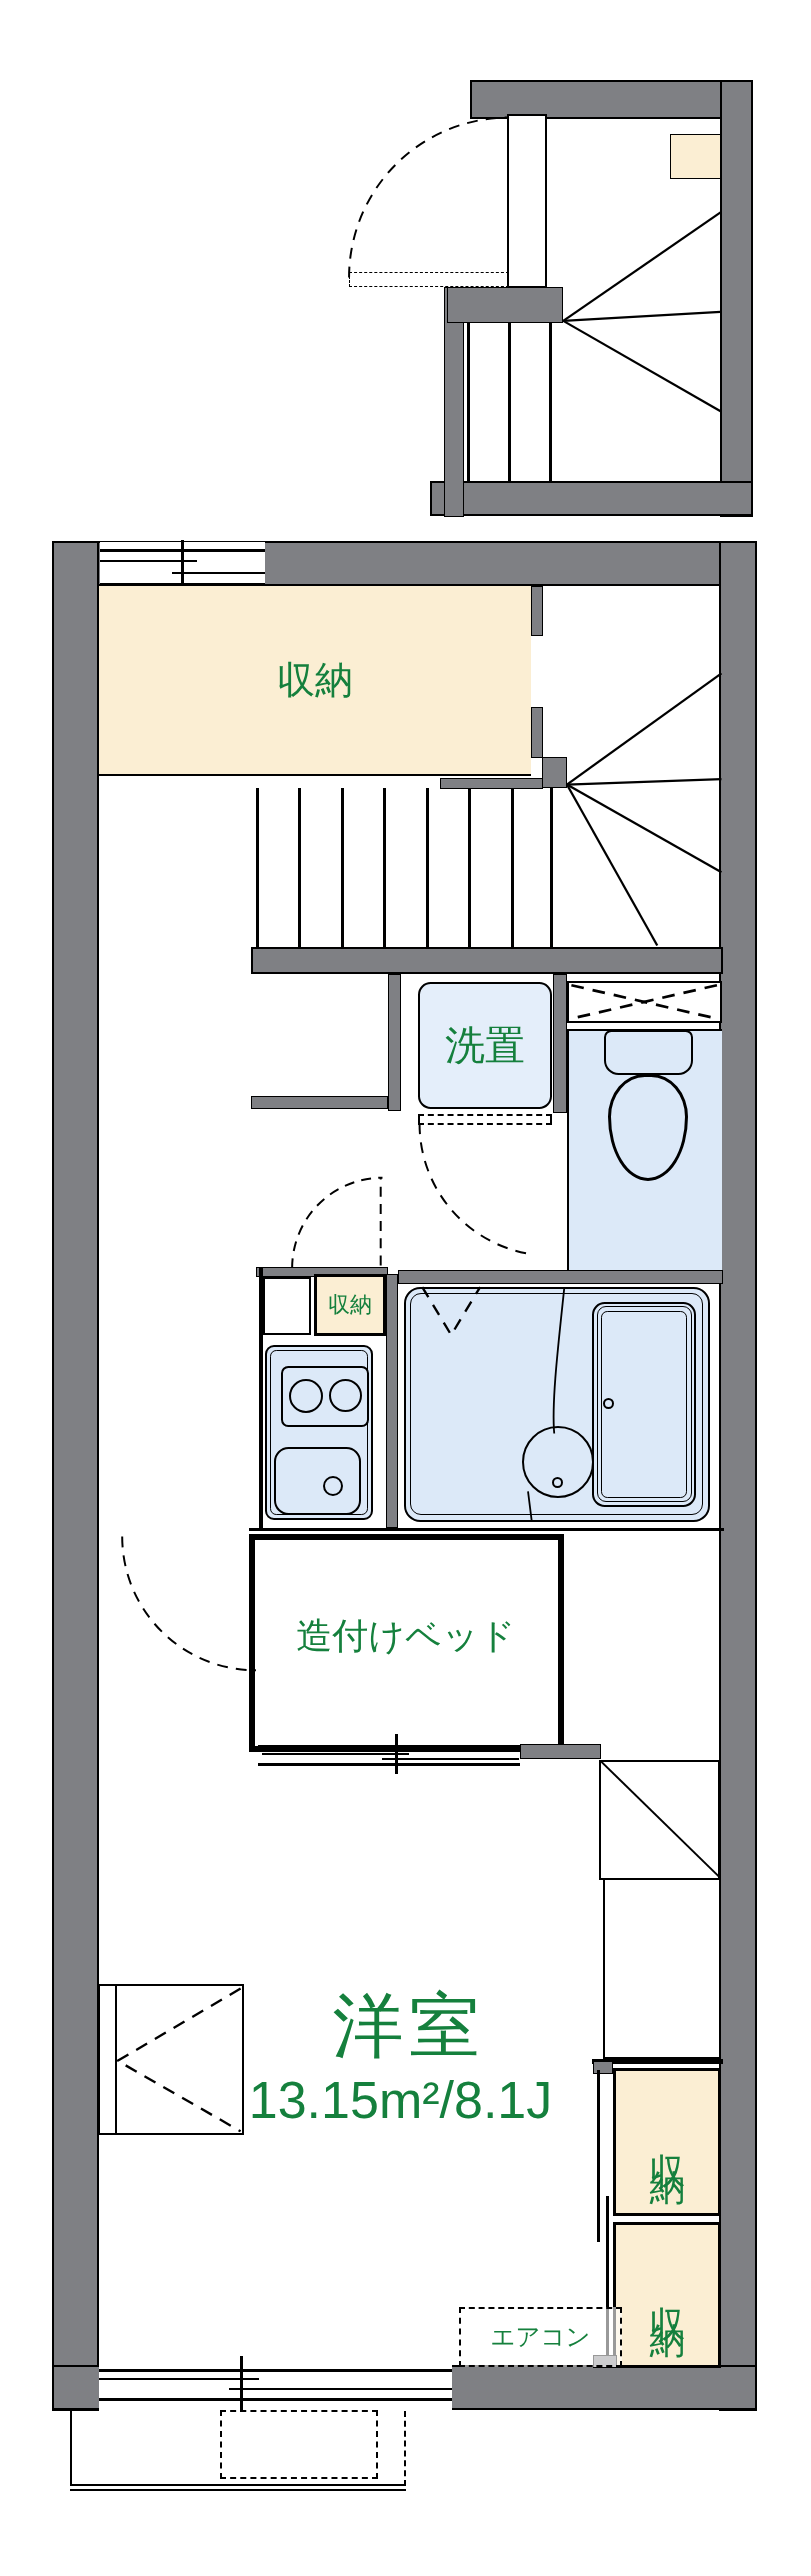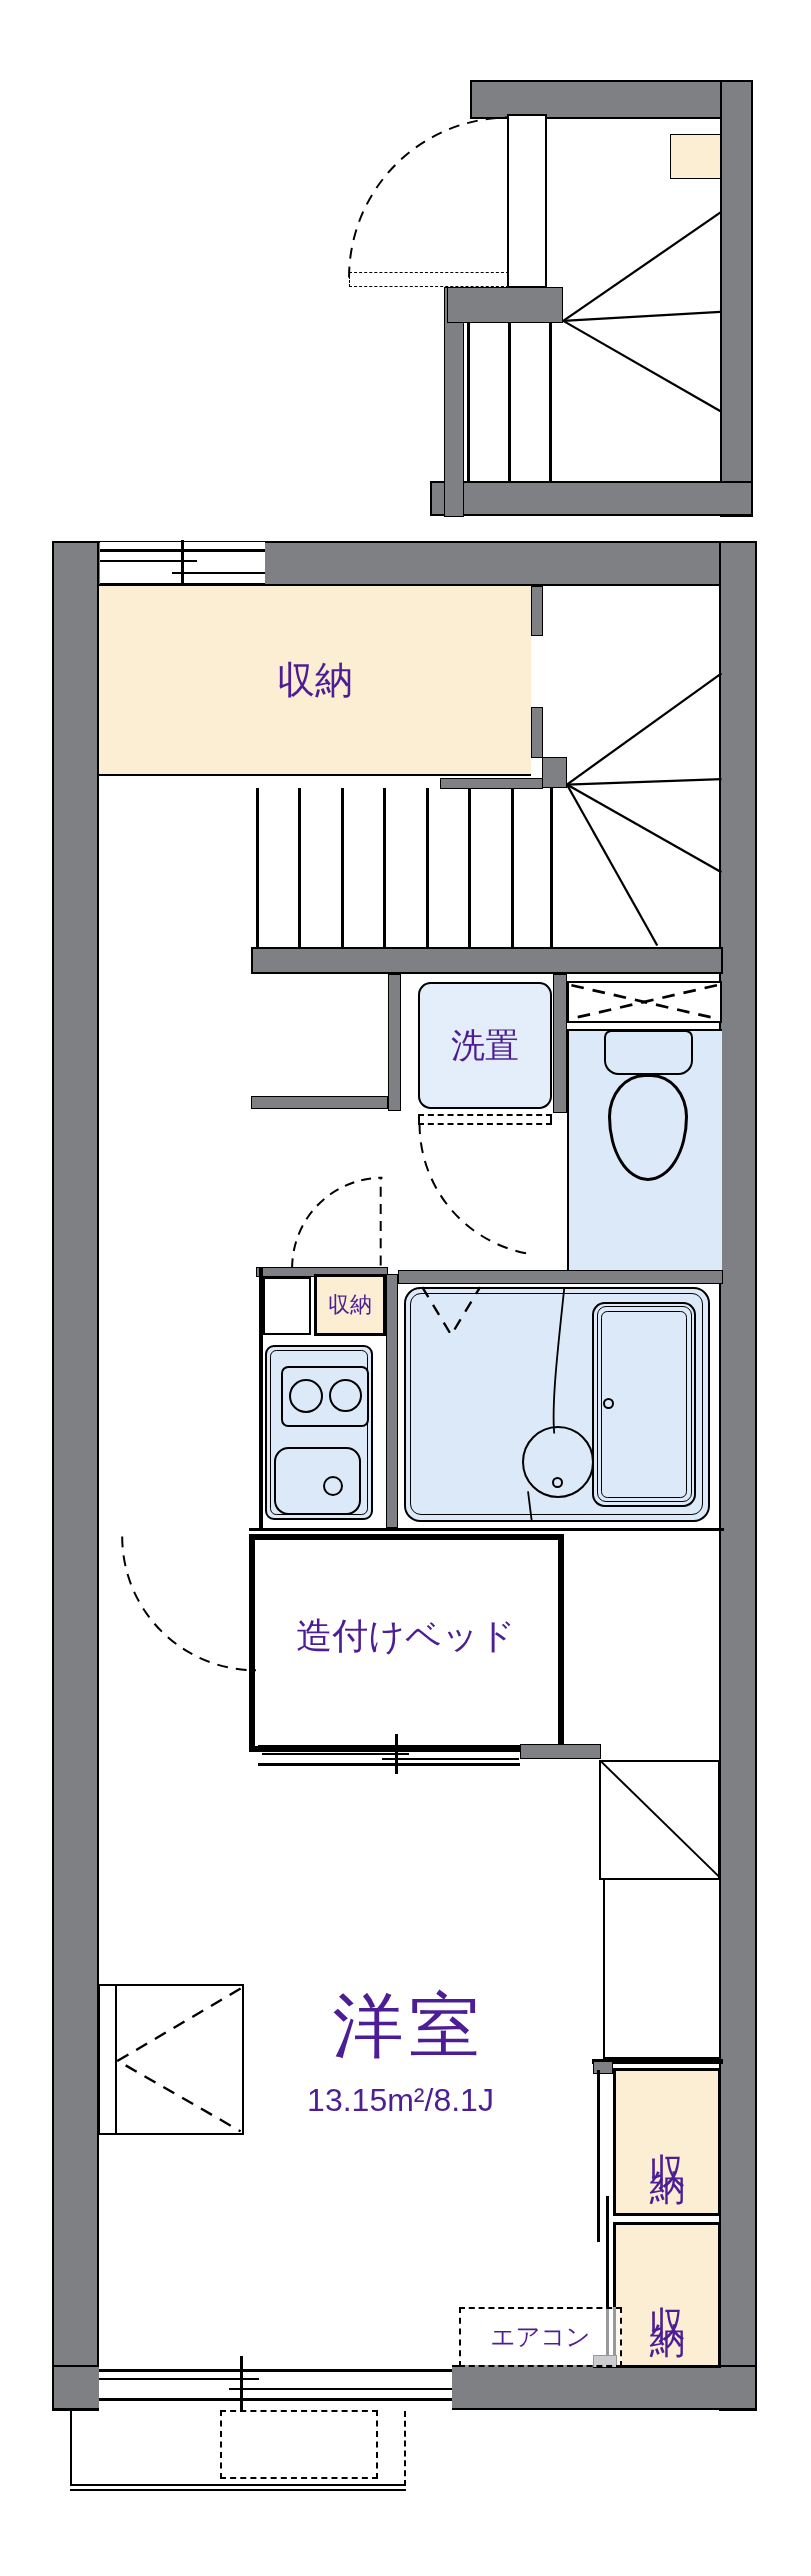--- a/index.html
+++ b/index.html
@@ -8,21 +8,21 @@
   *{box-sizing:border-box;margin:0;padding:0}
   body{background:#ffffff;font-family:"Liberation Sans","DejaVu Sans",sans-serif}
   .plan{position:relative;width:812px;height:2576px;background:#fff;overflow:hidden}
   .abs{position:absolute}
   .wall{position:absolute;background:var(--wall);border:2.7px solid var(--line)}
   .thinwall{position:absolute;background:var(--wall);border:1.8px solid var(--line)}
   .ln{position:absolute;background:var(--line)}
   .box{position:absolute;border:2.7px solid var(--line);background:#fff}
   .beige{background:var(--cream)}
   .blue{background:var(--blue)}
-  .lbl{display:flex;align-items:center;justify-content:center;color:#4c1d95;text-align:center;white-space:nowrap}
+  .lbl{display:flex;align-items:center;justify-content:center;color:#15803d;text-align:center;white-space:nowrap}
   .vtext{writing-mode:vertical-rl;text-orientation:upright;letter-spacing:18px;white-space:nowrap}
   svg.overlay{position:absolute;left:0;top:0;pointer-events:none}
 </style>
 </head>
 <body>
 
 <div class="plan">
 
   <div class="wall" style="left:470px;top:80px;width:283px;height:39px"></div>
   <div class="wall" style="left:720px;top:80px;width:33px;height:437px"></div>
@@ -70,21 +70,21 @@
   <div class="ln" style="left:341px;top:788px;width:2.7px;height:159px"></div>
   <div class="ln" style="left:383px;top:788px;width:2.7px;height:159px"></div>
   <div class="ln" style="left:426px;top:788px;width:2.7px;height:159px"></div>
   <div class="ln" style="left:468px;top:788px;width:2.7px;height:159px"></div>
   <div class="ln" style="left:511px;top:788px;width:2.7px;height:159px"></div>
   <div class="ln" style="left:550px;top:788px;width:2.7px;height:159px"></div>
 
   <div class="thinwall" style="left:388px;top:974px;width:12.7px;height:137px"></div>
   <div class="thinwall" style="left:251px;top:1096px;width:137px;height:12.7px"></div>
   <div class="thinwall" style="left:553px;top:974px;width:13.6px;height:139px"></div>
-  <div class="abs lbl" style="left:418px;top:982px;width:134px;height:127px;background:var(--blue2);border:2.7px solid var(--line);border-radius:12.7px;font-size:34px">
+  <div class="abs lbl" style="left:418px;top:982px;width:134px;height:127px;background:var(--blue2);border:2.7px solid var(--line);border-radius:12.7px;font-size:40px">
     <span>洗置</span>
   </div>
   <div class="abs" style="left:418px;top:1114px;width:134px;height:11px;border:2.3px dashed var(--line)"></div>
 
   <div class="box" style="left:567px;top:981px;width:155px;height:42px"></div>
   <div class="abs blue" style="left:567px;top:1029px;width:155px;height:241px;border-top:2.7px solid var(--line);border-left:2.7px solid var(--line)"></div>
   <div class="abs blue" style="left:604px;top:1030px;width:89px;height:45px;border:2.7px solid var(--line);border-radius:7.2px 7.2px 14.5px 14.5px"></div>
   <div class="abs blue" style="left:608px;top:1074px;width:80px;height:107px;border:3.2px solid var(--line);border-radius:46% 46% 50% 50% / 40% 40% 60% 60%"></div>
 
   <div class="thinwall" style="left:256px;top:1267px;width:132px;height:10px"></div>
@@ -139,21 +139,21 @@
   </div>
   <div class="thinwall" style="left:593px;top:2355px;width:23.5px;height:12.7px;border-width:1.4px"></div>
 
   <div class="abs lbl" style="left:228px;top:1985px;width:362px;height:83px;font-size:71px;letter-spacing:5.4px">
     <span>洋室</span>
   </div>
 
   <div class="abs lbl" style="left:459px;top:2307px;width:163px;height:60px;border:2.3px dashed var(--line);font-size:24.4px;background:#fff9">
     <span>エアコン</span>
   </div>
-  <div class="abs lbl" style="left:215px;top:2073px;width:371px;height:54px;font-size:32px">
+  <div class="abs lbl" style="left:215px;top:2073px;width:371px;height:54px;font-size:52px">
     <span>13.15m²/8.1J</span>
   </div>
 
   <div class="box" style="left:98px;top:1984px;width:146px;height:151px;border-width:2.3px"></div>
   <div class="ln" style="left:115px;top:1986px;width:1.8px;height:147px"></div>
 
   <div class="abs" style="left:70px;top:2411px;width:336px;height:75px;border-left:2.3px solid var(--line);border-bottom:2.3px solid var(--line);border-right:2.3px dashed var(--line)"></div>
   <div class="ln" style="left:70px;top:2489px;width:336px;height:2.3px"></div>
   <div class="abs" style="left:220px;top:2410px;width:158px;height:69px;border:2.3px dashed var(--line)"></div>
 

